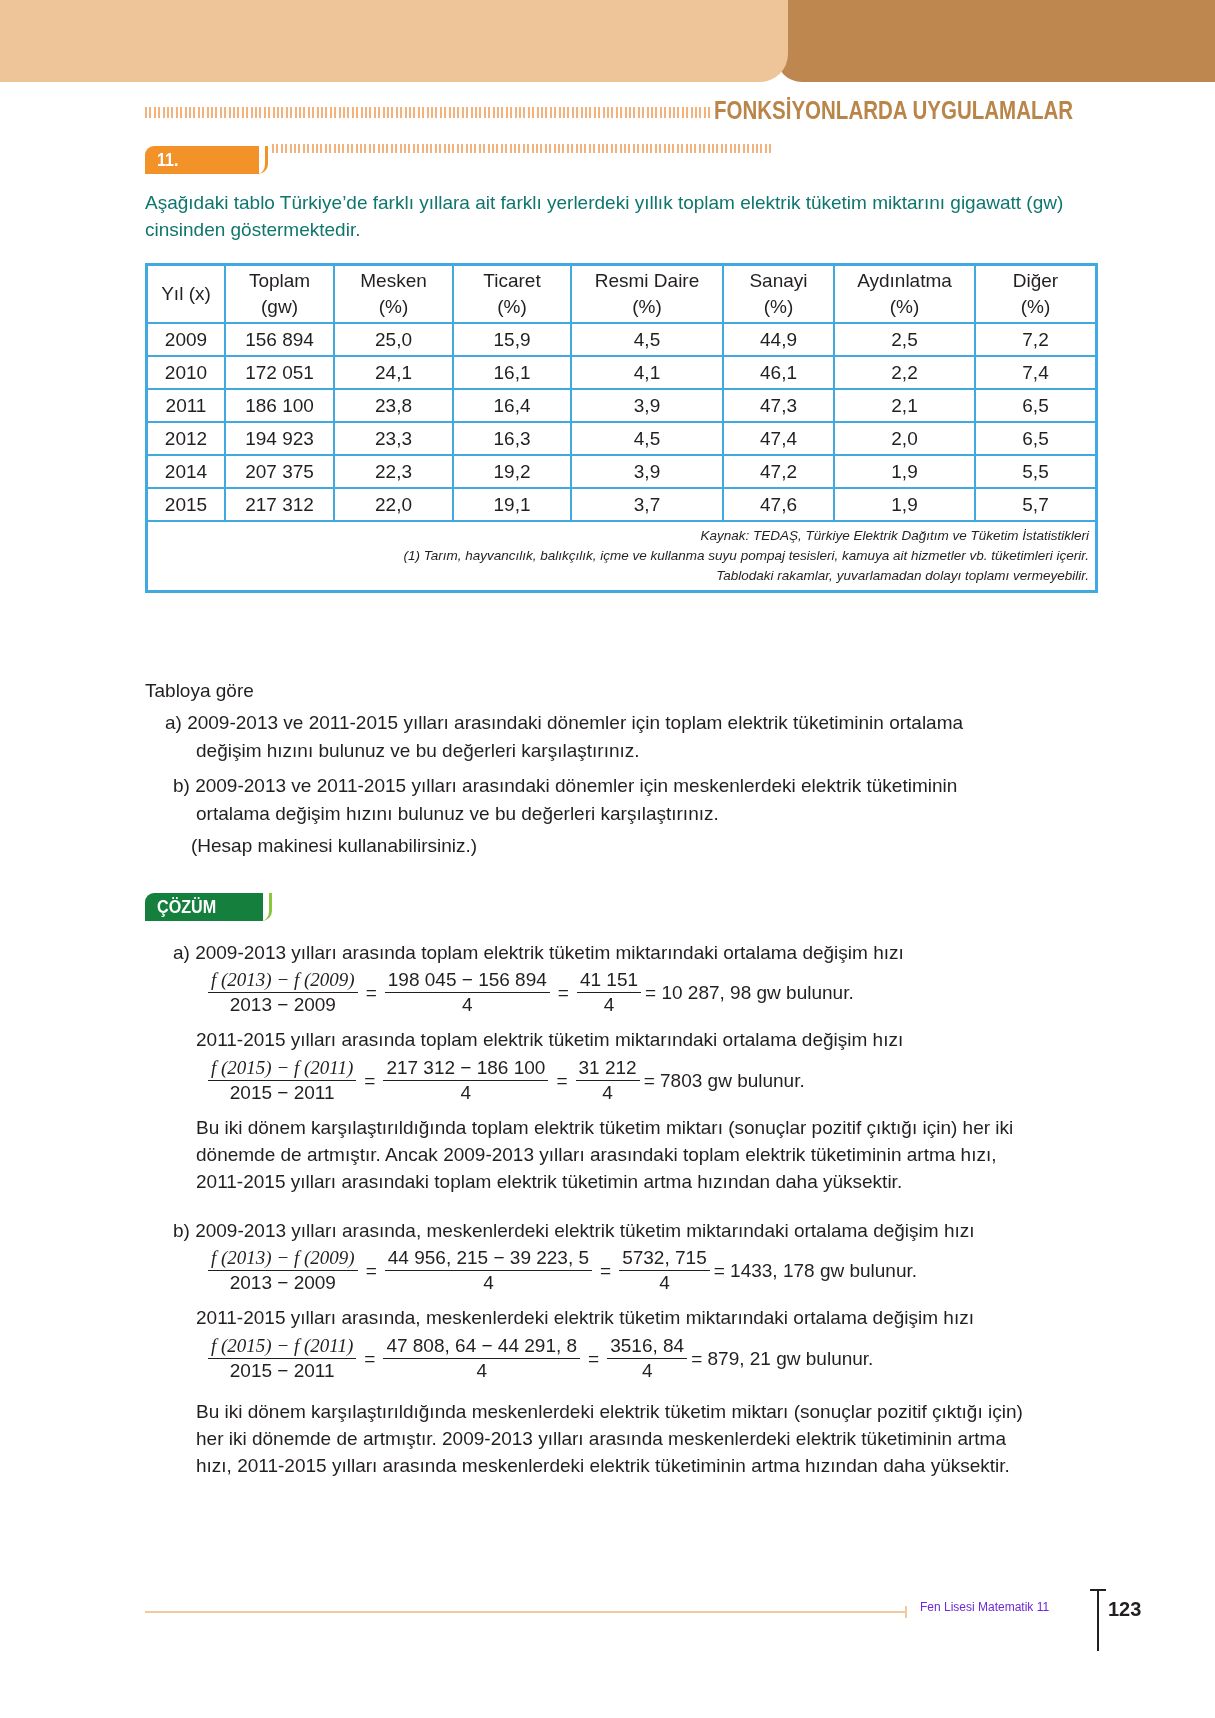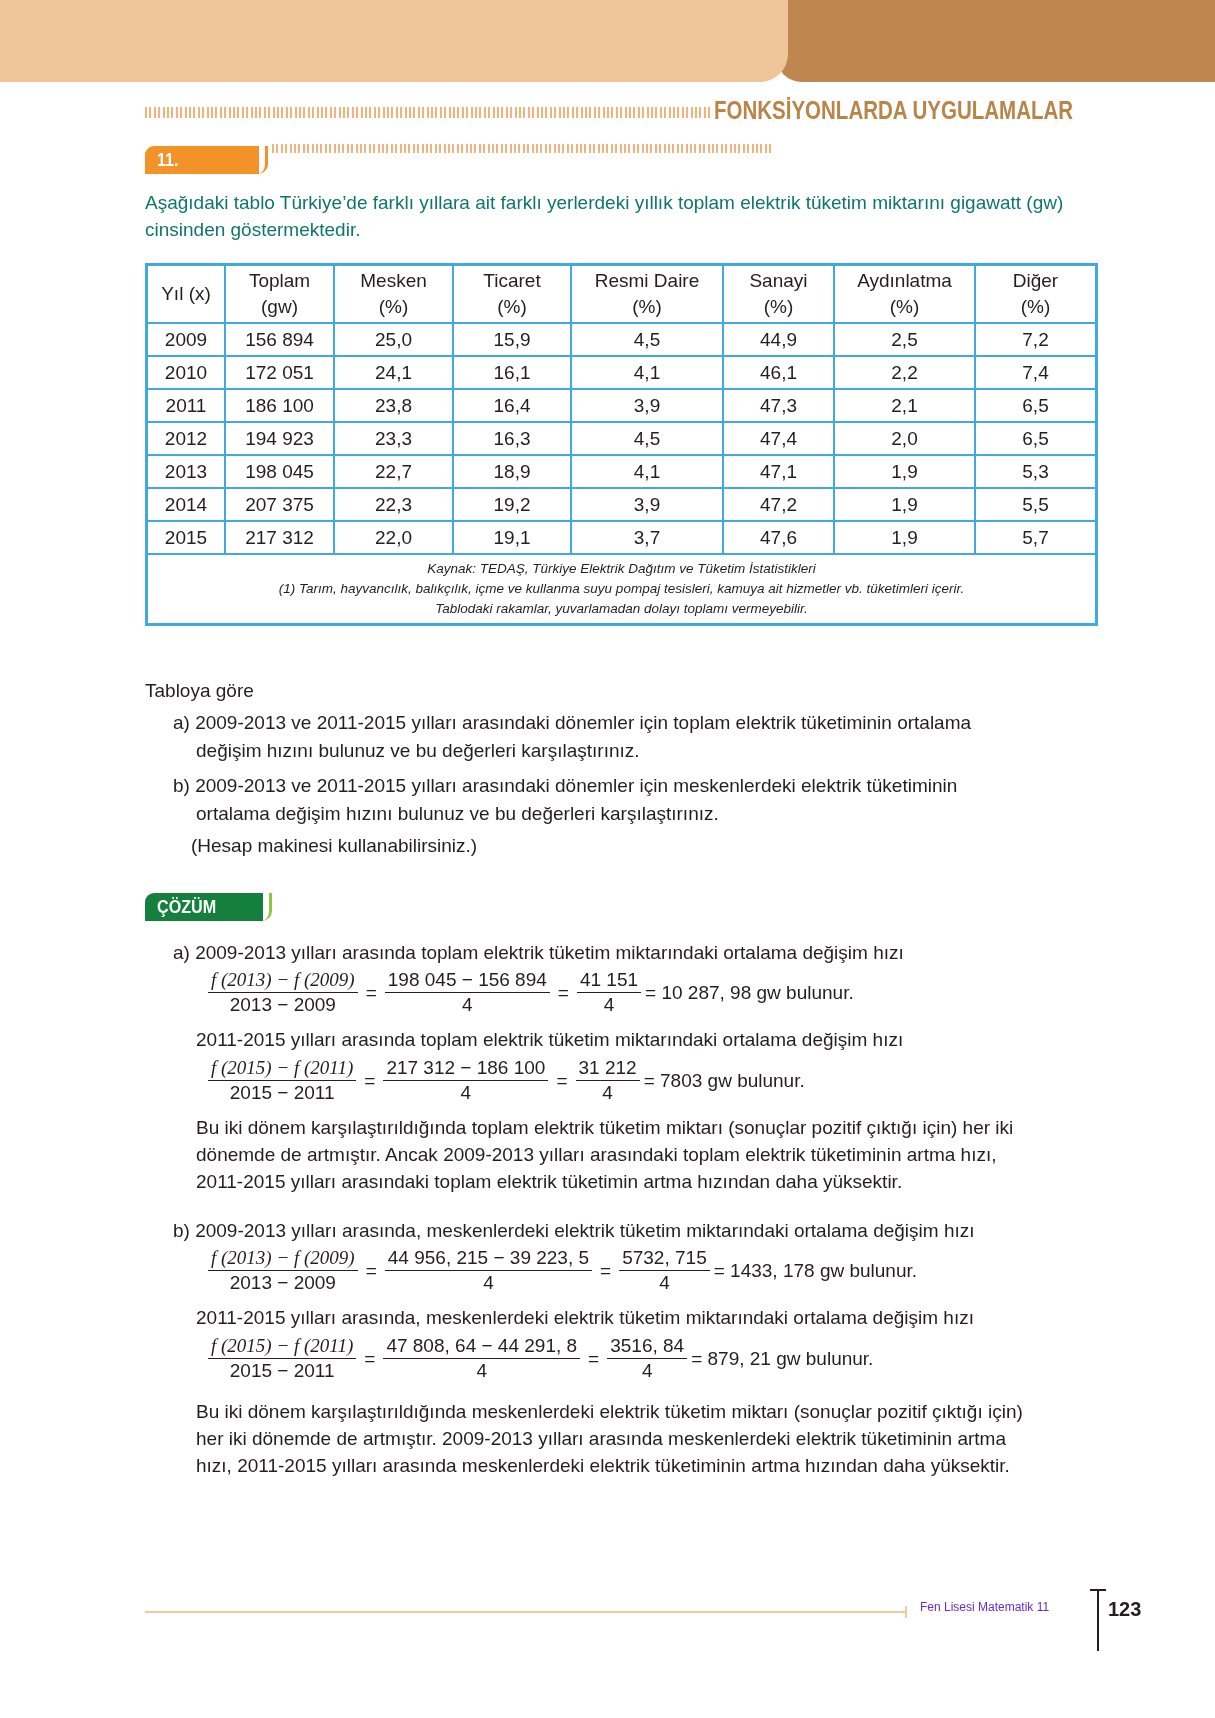--- a/index.html
+++ b/index.html
@@ -45,21 +45,21 @@
   table.data {
     position: absolute; left: 145px; top: 263px; width: 953px;
     border-collapse: collapse; font-size: 19px;
   }
   table.data td, table.data th {
     border: 2px solid #3fa9e0; text-align: center; font-weight: normal; padding: 0;
     height: 31px;
   }
   table.data thead th { height: 56px; line-height: 26px; }
   table.data td.note { text-align: left; padding-left: 6px; height: 31px; }
-  table.data td.source { text-align: center; padding: 4px 6px; font-style: italic; font-size: 13.5px; line-height: 20px; }
+  table.data td.source { text-align: right; padding: 4px 6px; font-style: italic; font-size: 13.5px; line-height: 20px; }
   table.data { border: 3px solid #3fa9e0; }
   sup { font-size: 12px; }
   .q { position: absolute; font-size: 19px; line-height: 28px; }
   .frac { display: inline-block; vertical-align: middle; text-align: center; margin: 0 4px; }
   .frac .num { display: block; border-bottom: 1.5px solid #231f20; padding: 0 3px; line-height: 24px; }
   .frac .den { display: block; line-height: 24px; }
   .eq-row { position: absolute; left: 204px; font-size: 19px; white-space: nowrap; display:flex; align-items:center; }
   .eq-row .op { margin: 0 4px; }
   .eq-row .fx { font-style: italic; font-family: "Liberation Serif", serif; }
   .footer-line { position: absolute; left: 145px; top: 1611px; width: 760px; height: 2px; background: #f1c99d; }
@@ -135,30 +135,20 @@
       <td>2012</td>
         <td>194 923</td>
         <td>23,3</td>
         <td>16,3</td>
         <td>4,5</td>
         <td>47,4</td>
         <td>2,0</td>
         <td>6,5</td>
     </tr>
     <tr>
-      <td>2013</td>
-        <td>198 045</td>
-        <td>22,7</td>
-        <td>18,9</td>
-        <td>4,1</td>
-        <td>47,1</td>
-        <td>1,9</td>
-        <td>5,3</td>
-    </tr>
-    <tr>
       <td>2014</td>
         <td>207 375</td>
         <td>22,3</td>
         <td>19,2</td>
         <td>3,9</td>
         <td>47,2</td>
         <td>1,9</td>
         <td>5,5</td>
     </tr>
     <tr>
@@ -175,21 +165,21 @@
       <td class="source" colspan="8">
         <div>Kaynak: TEDAŞ, Türkiye Elektrik Dağıtım ve Tüketim İstatistikleri</div>
         <div>(1) Tarım, hayvancılık, balıkçılık, içme ve kullanma suyu pompaj tesisleri, kamuya ait hizmetler vb. tüketimleri içerir.</div>
         <div>Tablodaki rakamlar, yuvarlamadan dolayı toplamı vermeyebilir.</div>
       </td>
     </tr>
   </tbody>
 </table>
 
 <div class="q" style="left:145px; top:677px;">Tabloya göre</div>
-<div class="q" style="left:173px; top:709px;">a) 2009-2013 ve 2011-2015 yılları arasındaki dönemler için toplam elektrik tüketiminin ortalama</div>
+<div class="q" style="left:165px; top:709px;">a) 2009-2013 ve 2011-2015 yılları arasındaki dönemler için toplam elektrik tüketiminin ortalama</div>
 <div class="q" style="left:196px; top:737px;">değişim hızını bulunuz ve bu değerleri karşılaştırınız.</div>
 <div class="q" style="left:173px; top:772px;">b) 2009-2013 ve 2011-2015 yılları arasındaki dönemler için meskenlerdeki elektrik tüketiminin</div>
 <div class="q" style="left:196px; top:800px;">ortalama değişim hızını bulunuz ve bu değerleri karşılaştırınız.</div>
 <div class="q" style="left:191px; top:832px;">(Hesap makinesi kullanabilirsiniz.)</div>
 
 <div class="badge badge-green">
   <span class="txt">ÇÖZÜM</span>
   <span class="tail"></span>
 </div>
 

